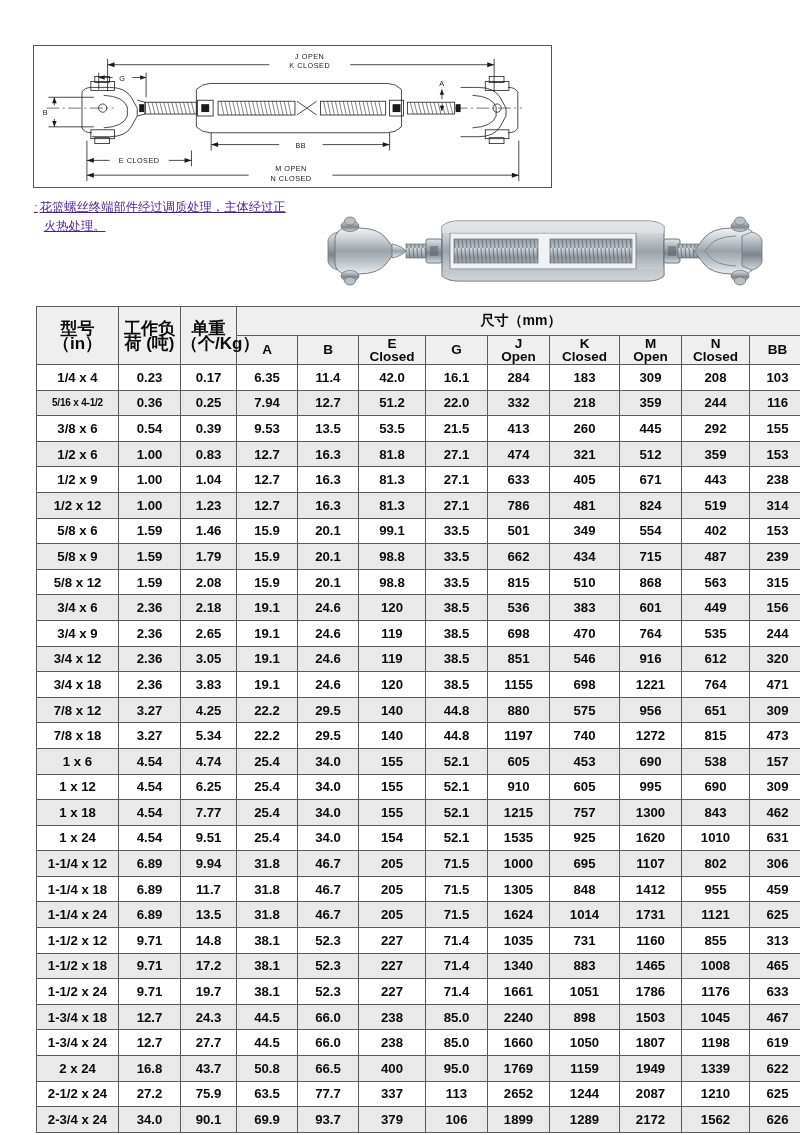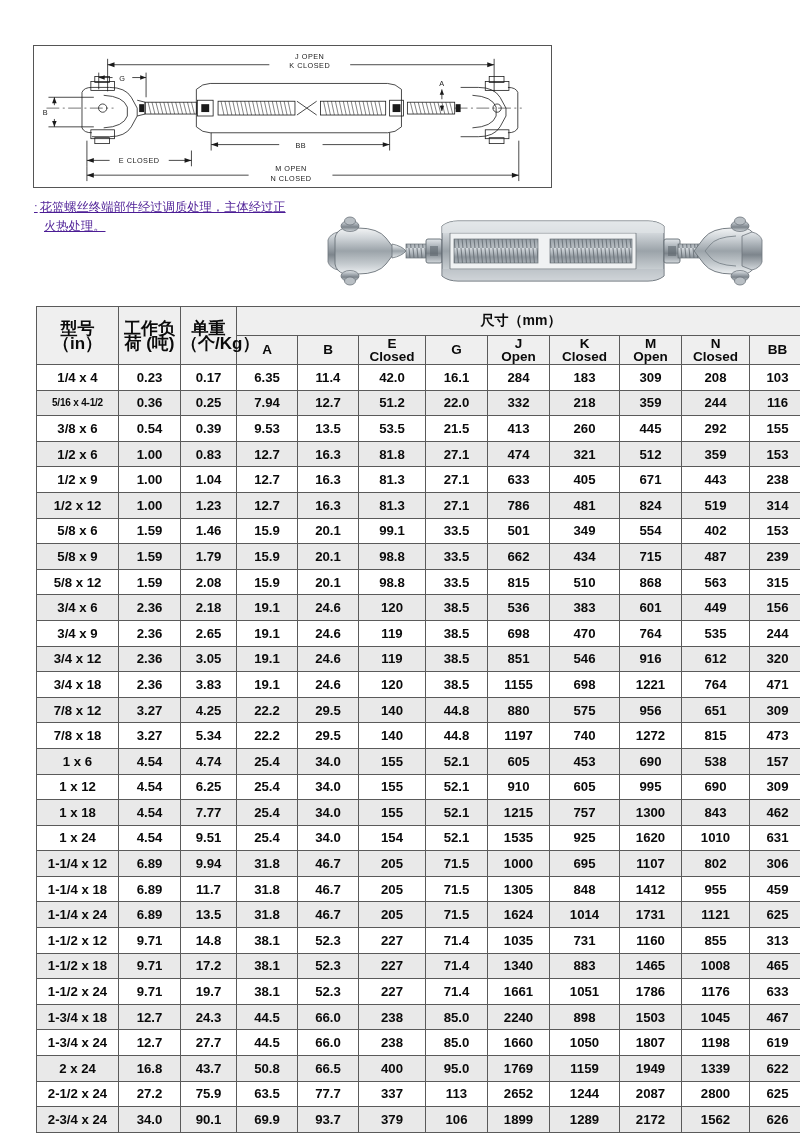--- a/index.html
+++ b/index.html
@@ -853,21 +853,21 @@
           <td class="model">2-1/2 x 24</td>
           <td>27.2</td>
           <td>75.9</td>
           <td>63.5</td>
           <td>77.7</td>
           <td>337</td>
           <td>113</td>
           <td>2652</td>
           <td>1244</td>
           <td>2087</td>
-          <td>2800</td>
+          <td>1210</td>
           <td>625</td>
         </tr>
         <tr class="alt">
           <td class="model">2-3/4 x 24</td>
           <td>34.0</td>
           <td>90.1</td>
           <td>69.9</td>
           <td>93.7</td>
           <td>379</td>
           <td>106</td>

